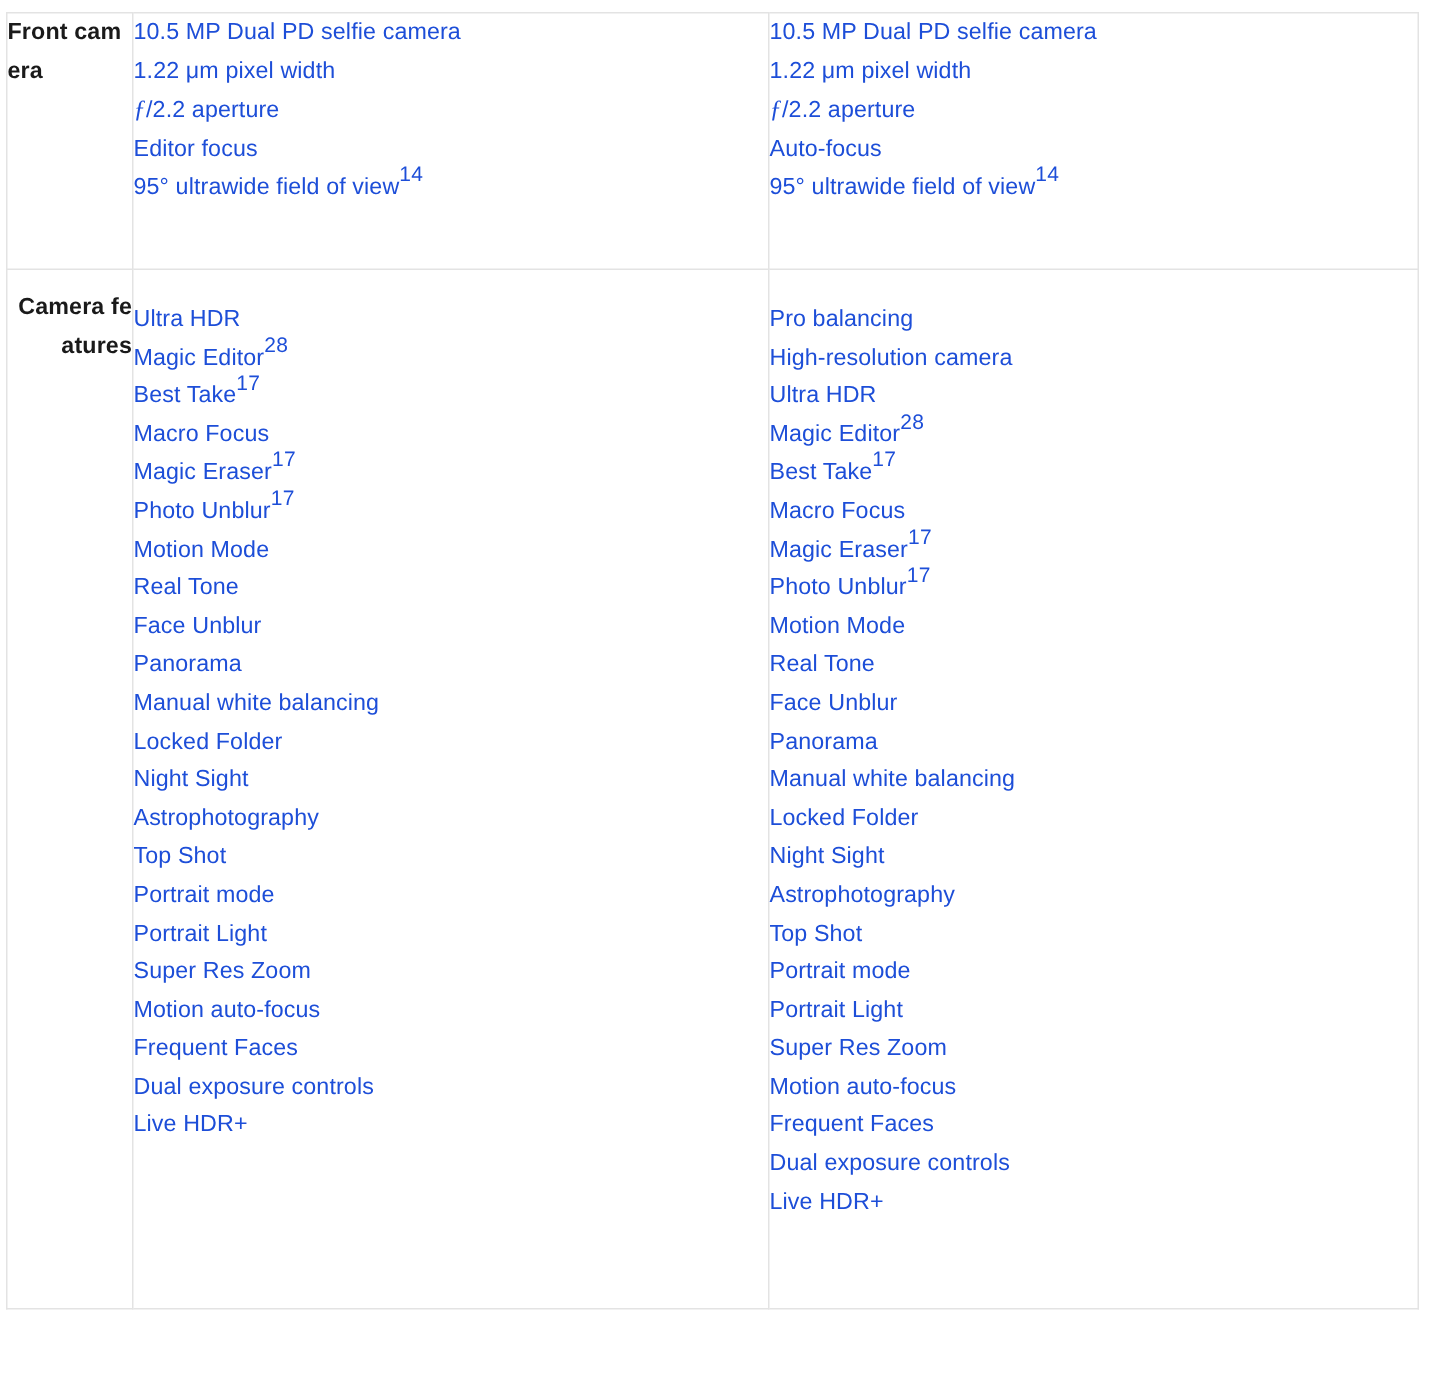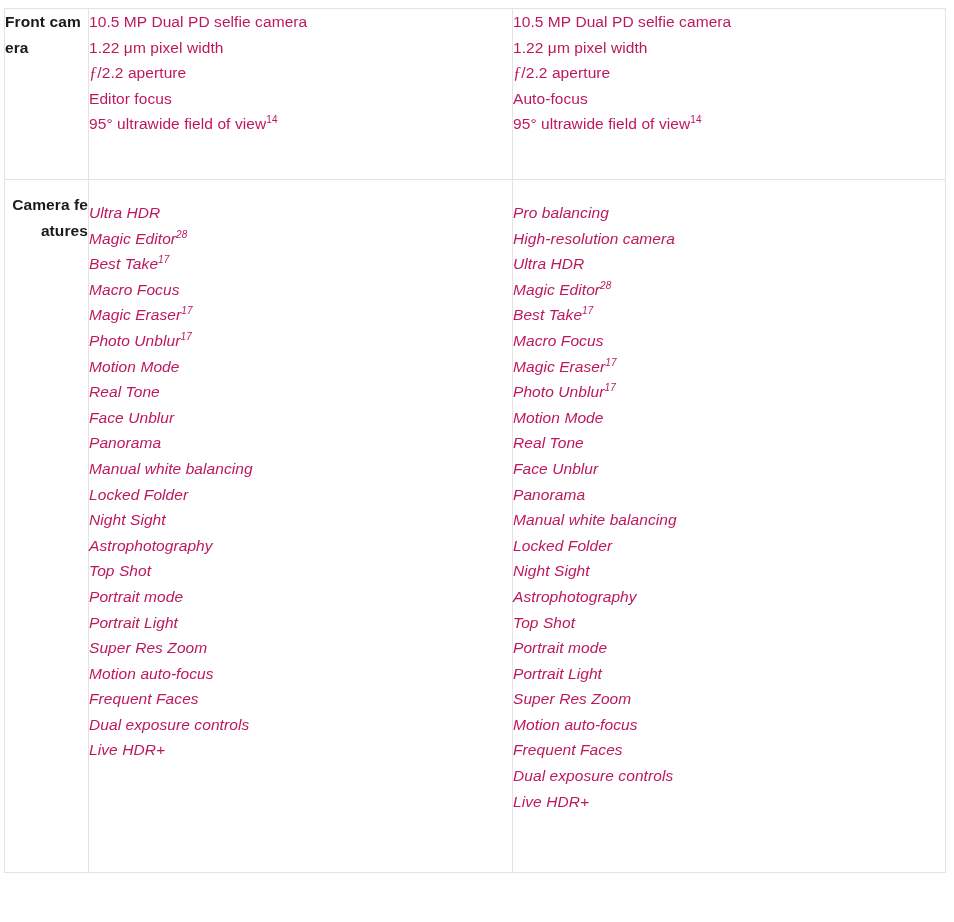--- a/index.html
+++ b/index.html
@@ -59,41 +59,40 @@
   }
 
   
   .cell-value {
     padding: 12px 14px 16px 14px;
   }
   .spec-line,
   .feature-item {
     font-size: 15.5px;
     line-height: 25.6px;
-    color: #be185d;
+    color: #1d4ed8;
     letter-spacing: 0.08px;
     white-space: nowrap;
   }
   .spec-line .aperture-f {
     font-family: "Liberation Serif", "DejaVu Serif", serif;
     font-style: italic;
     font-size: 16.5px;
   }
   sup.fn {
-    font-size: 10px;
+    font-size: 14px;
     line-height: 0;
     vertical-align: 0.58em;
     letter-spacing: 0.2px;
   }
 
   .feature-list {
     list-style: none;
     margin: 0;
     padding: 0;
-    font-style: italic;
   }
 
   
   .row-front .cell-label,
   .row-front .cell-value { height: 170px; margin-top: 28px; }
   .row-features .cell-label,
   .row-features .cell-value { height: 672px; }
 
   .row-features .cell-value { padding-top: 20px; }
   .row-features .cell-label { padding-top: 12px; text-align: right; }

